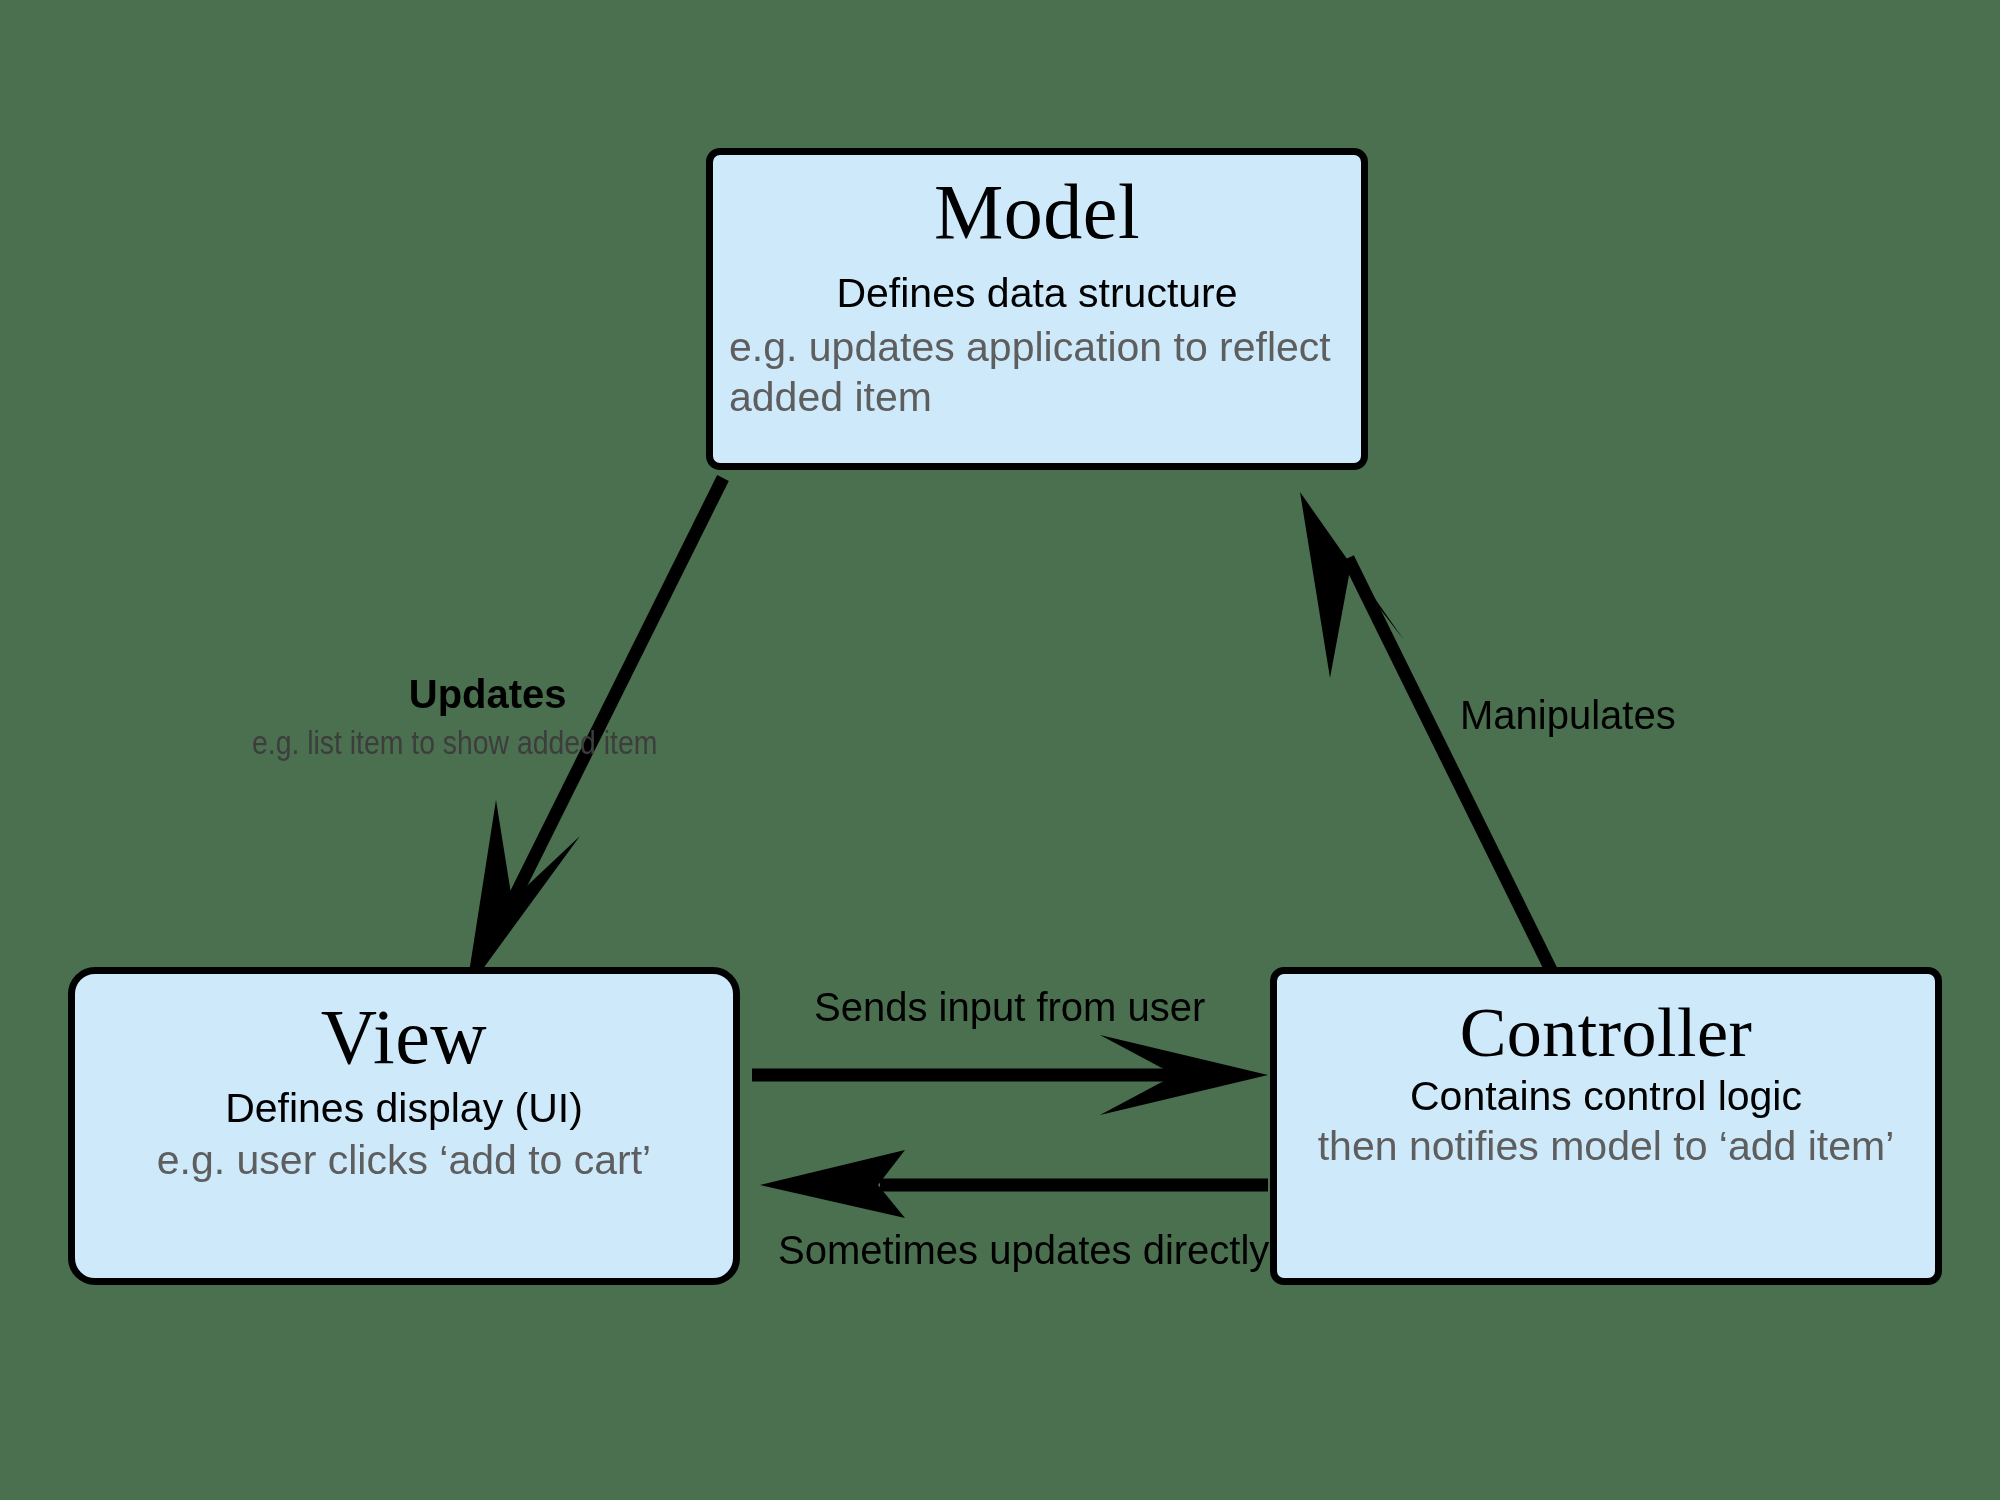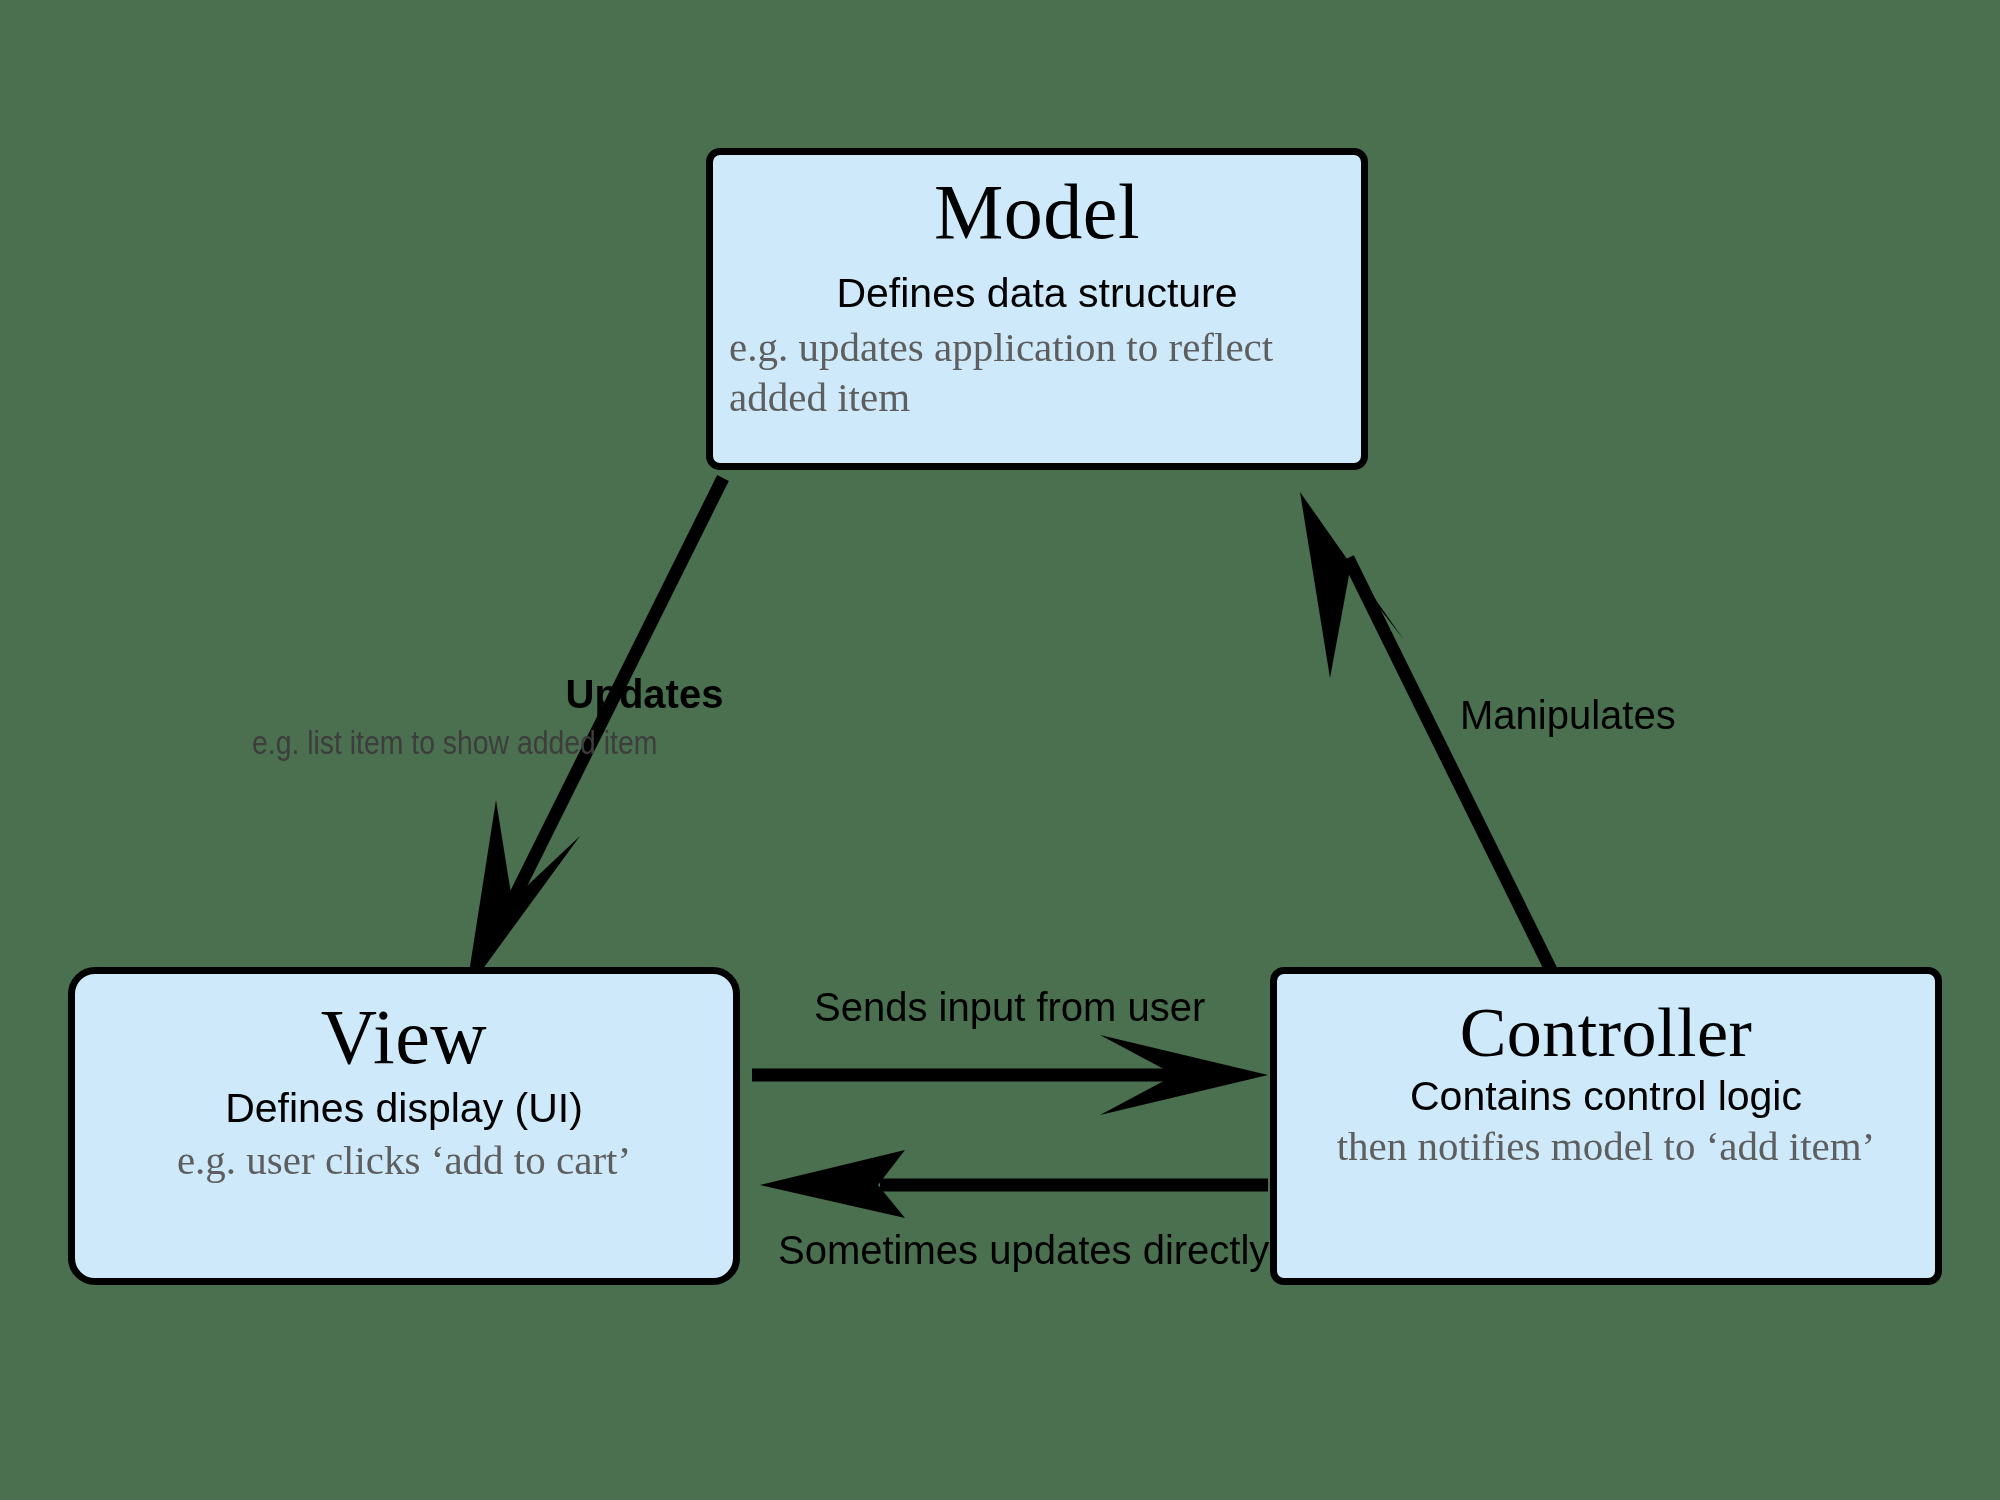--- a/index.html
+++ b/index.html
@@ -42,21 +42,21 @@
     color: #000000;
     line-height: 1.0;
     letter-spacing: 0.5px;
   }
   .node-sub {
     font-family: "Liberation Sans", sans-serif;
     color: #000000;
     line-height: 1.1;
   }
   .node-eg {
-    font-family: Liberation Serif, serif;
+    font-family: Liberation Sans, sans-serif;
     color: #5e5e5e;
     line-height: 1.22;
     text-align: center;
   }
 
   
   #node-model {
     left: 706px;
     top: 148px;
     width: 662px;
@@ -114,21 +114,21 @@
     font-family: "Liberation Sans", sans-serif;
     display: block;
     color: #3d3d3d;
     transform: scaleX(0.86);
     transform-origin: left center;
   }
 
   #label-updates {
     left: 252px;
     top: 672px;
-    text-align: right;
+    text-align: center;
   }
   #label-updates .main { font-size: 40px; font-weight: bold; }
   #label-updates .note { font-size: 33px; margin-top: 7px; }
 
   #label-manipulates {
     left: 1460px;
     top: 693px;
   }
   #label-manipulates .main { font-size: 40px; font-weight: normal; }
 

